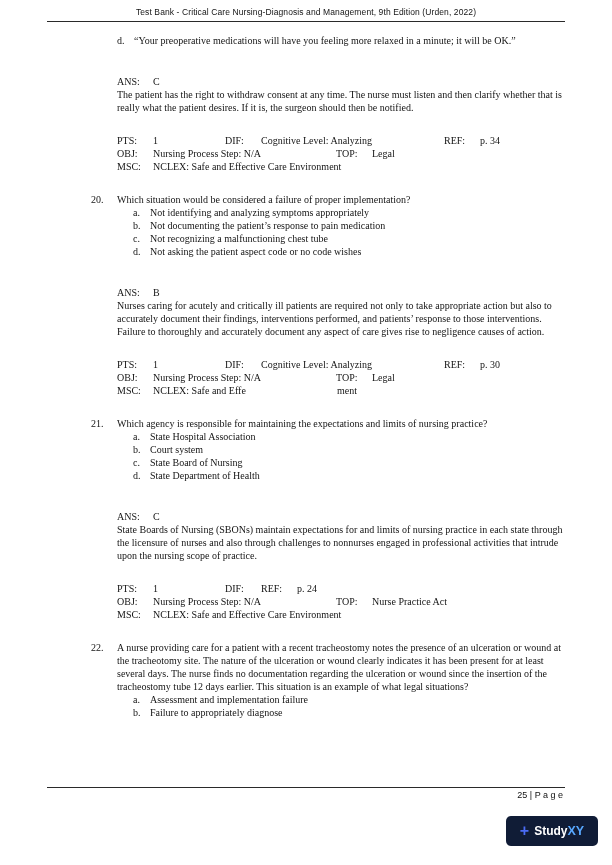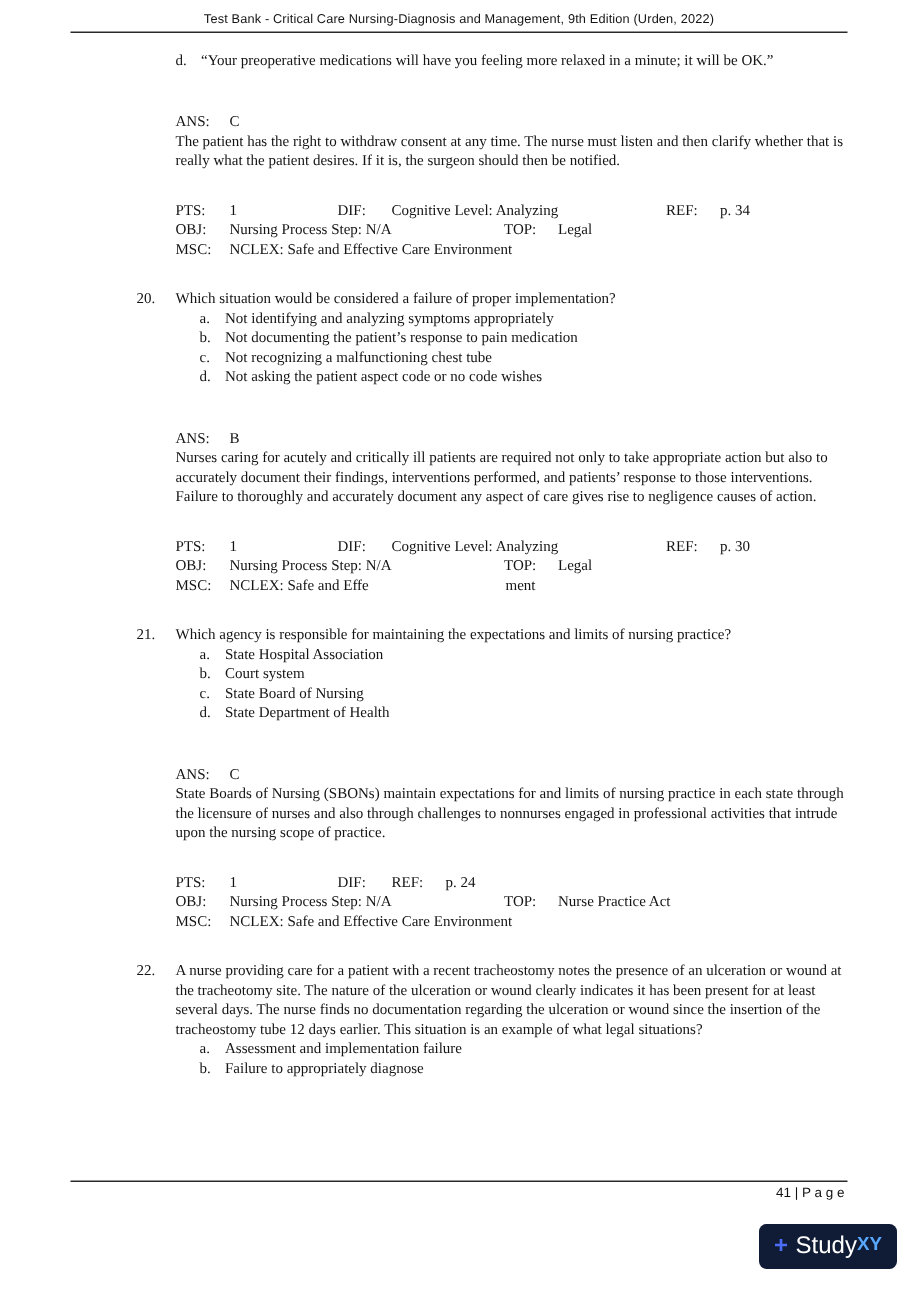--- a/index.html
+++ b/index.html
@@ -48,21 +48,21 @@
   }
   .logo {
     position:absolute; right:14px; top:816px;
     width:92px; height:30px; border-radius:5px;
     background:#101c36;
     display:flex; align-items:center; justify-content:center; gap:5px;
     font-family:"Liberation Sans", sans-serif;
   }
   .logo-plus { color:#4b6cf5; font-size:16px; font-weight:bold; line-height:1; margin-top:-1px; }
   .logo-text { display:flex; }
-  .logo-study { color:#ffffff; font-size:16px; font-weight:normal; }
+  .logo-study { color:#ffffff; font-size:12px; font-weight:bold; }
   .logo-xy { color:#58a8ff; font-size:12.5px; font-weight:800; }
 </style>
 </head>
 <body>
 
 <header class="header">
   <span>Test Bank - Critical Care Nursing-Diagnosis and Management, 9th Edition (Urden, 2022)</span>
 </header>
 
 <main class="content">
@@ -212,21 +212,21 @@
           <span class="opt-letter">b.</span>
           <span class="opt-text">Failure to appropriately diagnose</span>
         </div>
       </div>
     </div>
   </section>
 
 </main>
 
 <div class="footer-line"></div>
-<div class="page-label">41 | P a g e</div>
+<div class="page-label">25 | P a g e</div>
 
 <div class="logo">
   <span class="logo-plus">+</span>
   <span class="logo-text">
       <span class="logo-study">Study</span>
       <span class="logo-xy">XY</span>
     </span>
 </div>
 
 </body></html>

